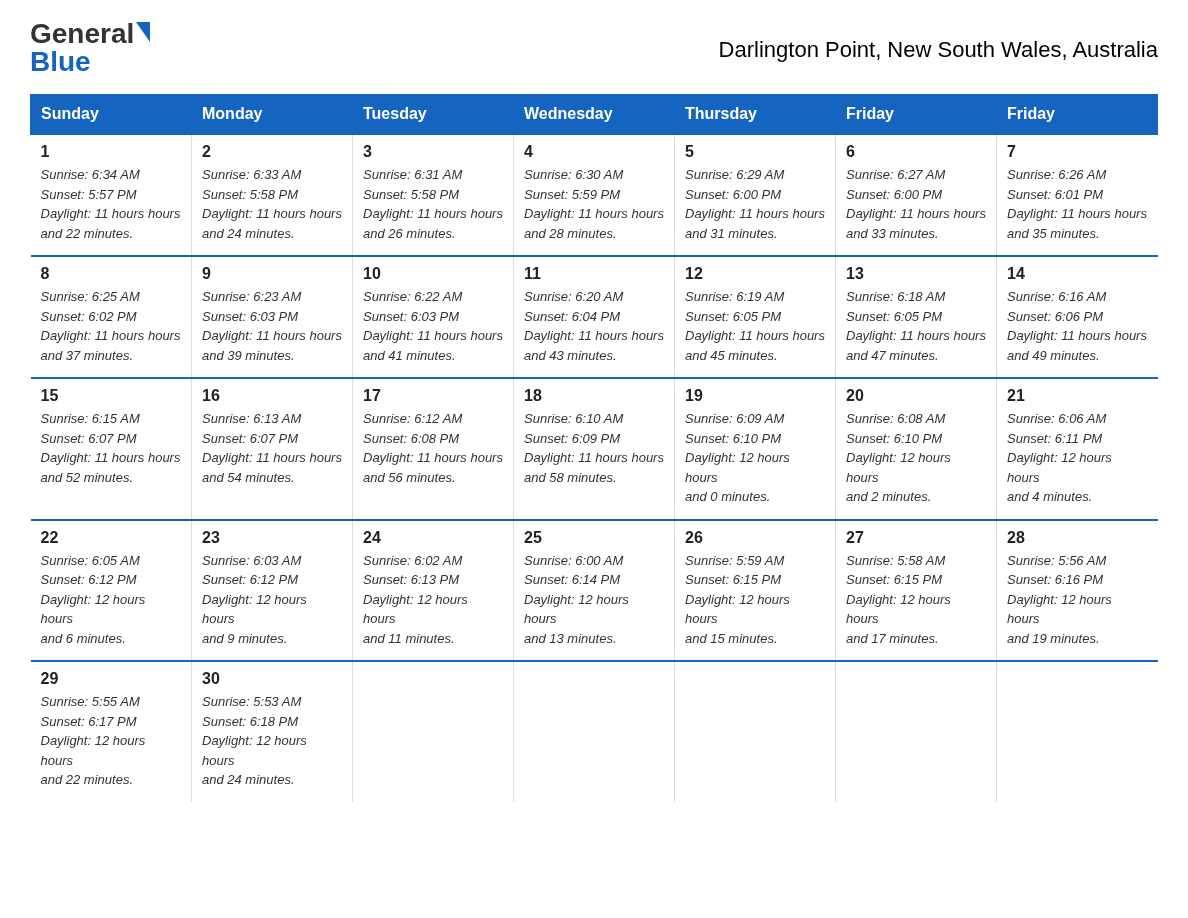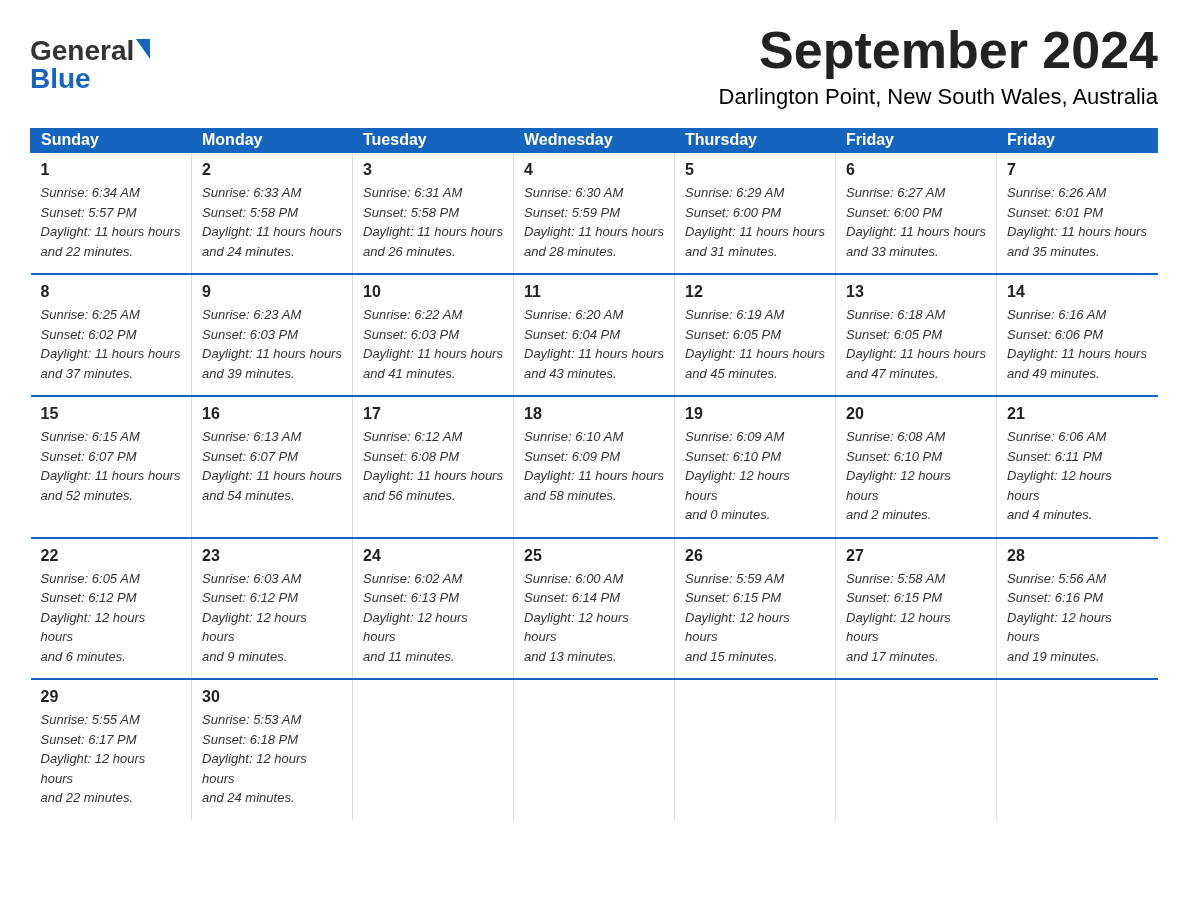--- a/index.html
+++ b/index.html
@@ -70,21 +70,21 @@
     .calendar-table {
       width: 100%;
       border-collapse: collapse;
       table-layout: fixed;
     }
     .calendar-table thead tr th {
       background: #1565c0;
       color: #fff;
       font-size: 16px;
       font-weight: bold;
-      padding: 2px 10px;
+      padding: 10px 10px;
       border: 1px solid #1565c0;
       text-align: left;
     }
     .calendar-table tbody tr {
       border-top: 2px solid #1565c0;
     }
     .calendar-table tbody tr td {
       vertical-align: top;
       padding: 8px 10px 12px 10px;
       border: none;
@@ -119,21 +119,20 @@
   <div class="logo">
     <div class="logo-name-wrap">
       <div class="logo-top-row">
         <span class="logo-text-general">General</span>
         <span class="logo-triangle"></span>
       </div>
       <span class="logo-text-blue">Blue</span>
     </div>
   </div>
   <div class="title-area">
-    <div class="month-title">September 2024</div>
     <div class="location-title">Darlington Point, New South Wales, Australia</div>
   </div>
 </div>
 
 <table class="calendar-table">
   <thead>
     <tr>
     <th>Sunday</th>
         <th>Monday</th>
         <th>Tuesday</th>

